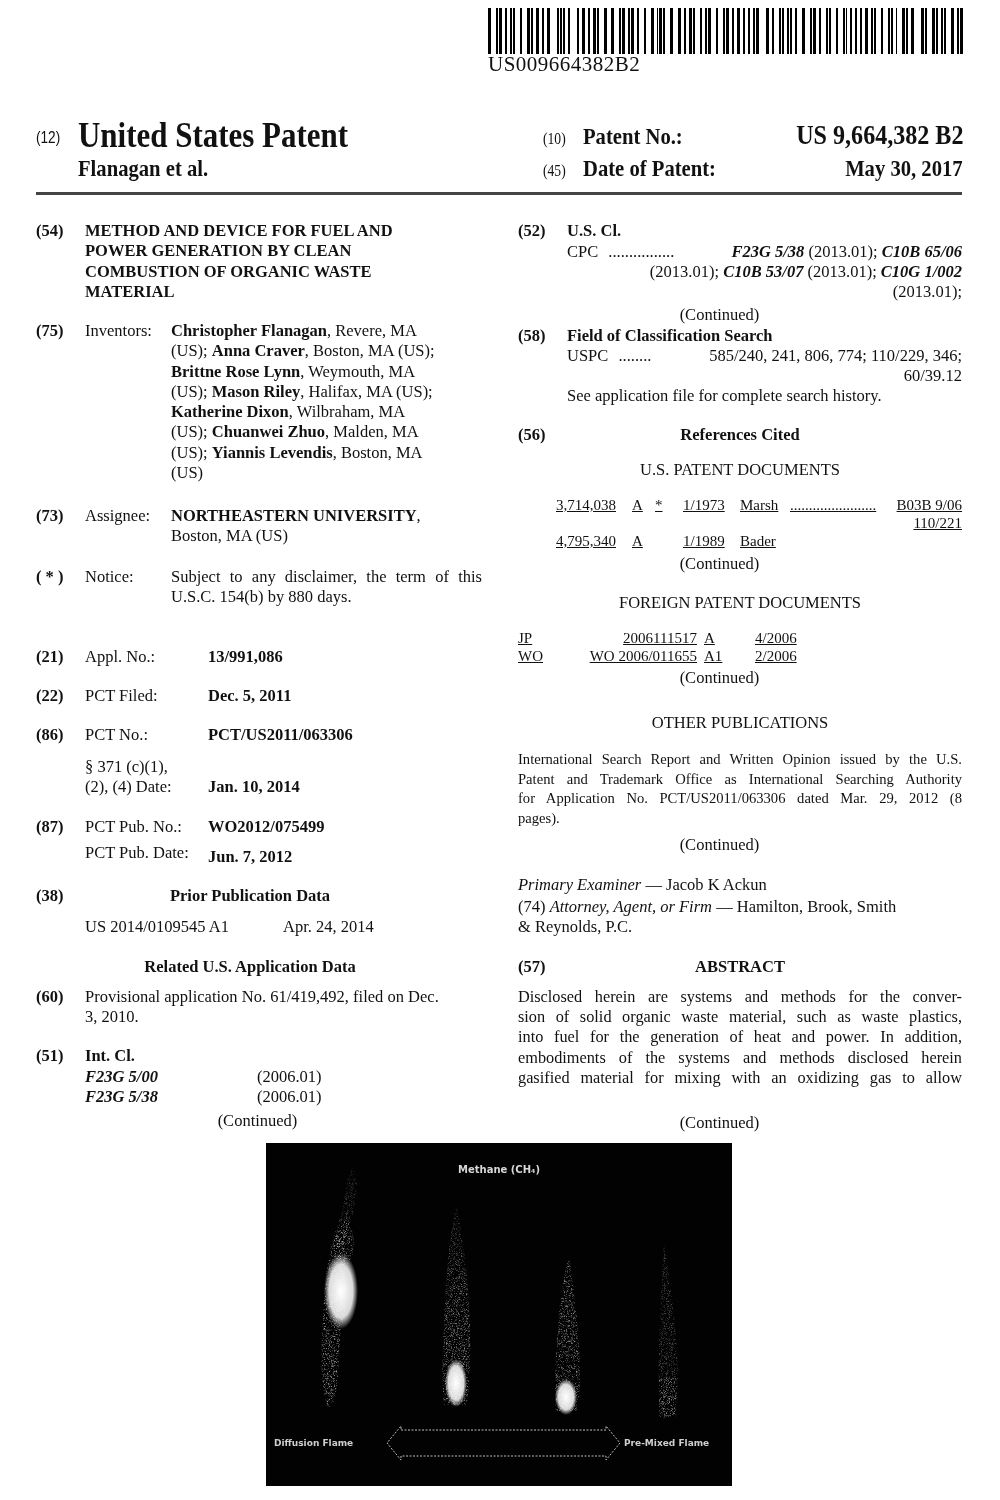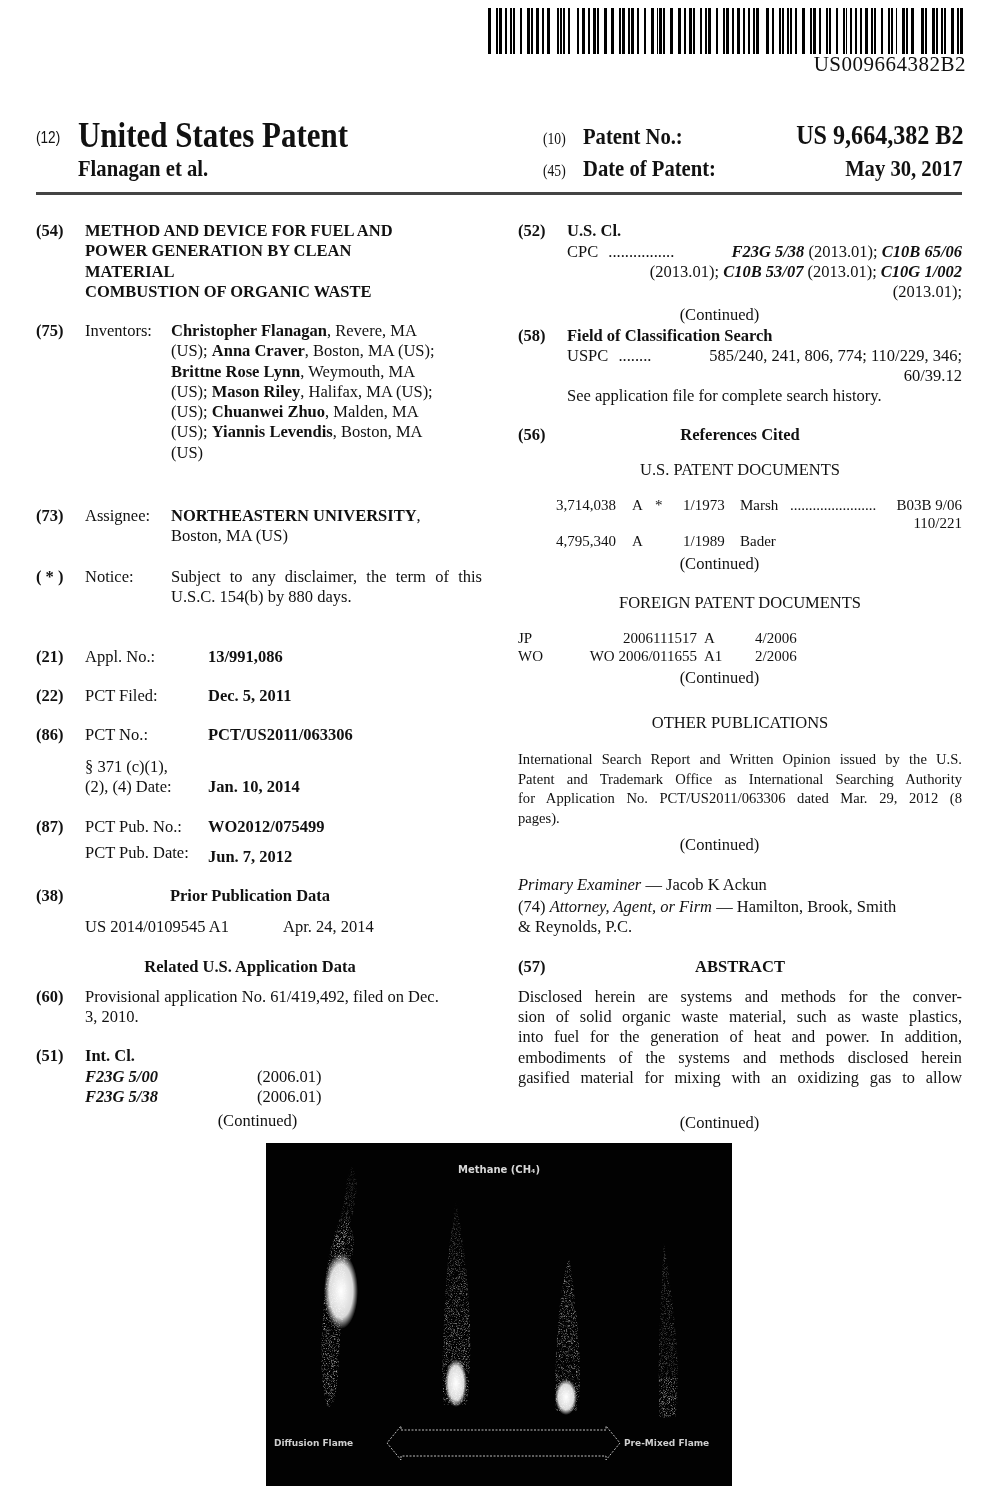--- a/index.html
+++ b/index.html
@@ -4,21 +4,21 @@
 <style>
   * { box-sizing: border-box; margin: 0; padding: 0; }
   html, body { width: 1000px; height: 1500px; background: #ffffff; overflow: hidden; }
   body { position: relative; font-family: "Liberation Serif", "DejaVu Serif", serif; color: #111; }
 
   .abs { position: absolute; }
 
   
   #barcode { left: 488px; top: 8px; width: 478px; height: 46px; display: flex; align-items: stretch; }
   #barcode span { display: block; background: #000; height: 100%; }
-  #barcode-text { left: 488px; top: 52px; width: 478px; text-align: right; font-size: 21px; letter-spacing: 0.5px; }
+  #barcode-text { left: 488px; top: 52px; width: 478px; text-align: left; font-size: 21px; letter-spacing: 0.5px; }
 
   
   .hdr-num { font-size: 17px; font-family: "Liberation Sans", sans-serif; transform: scaleX(0.8); display: inline-block; transform-origin: left; }
   #title-usp { left: 36px; top: 114px; white-space: nowrap; }
   #title-usp .lbl { font-size: 36px; font-weight: bold; display: inline-block; transform: scaleX(0.86); transform-origin: left; letter-spacing: 0px; }
   #title-usp .hdr-num { position: absolute; left: 0; top: 14px; }
   #title-usp .lbl { margin-left: 42px; }
   #authors { left: 78px; top: 155px; font-size: 24px; font-weight: bold; transform: scaleX(0.86); transform-origin: left; white-space: nowrap; }
 
   .hdr-row { left: 543px; white-space: nowrap; font-size: 24px; font-weight: bold; }
@@ -42,21 +42,21 @@
   
   .lc-num { left: 36px; }
   .lc-lbl { left: 85px; }
   .lc-val { left: 171px; }
   .lc-val2 { left: 208px; }
 
   
   .rc-num { left: 518px; }
   .rc-lbl { left: 567px; }
 
-  .ref-row { position: absolute; font-size: 15px; white-space: nowrap; }
+  .ref-row { position: absolute; font-size: 15px; white-space: nowrap; text-decoration: underline; }
 
   
   #figure { left: 266px; top: 1143px; width: 466px; height: 343px; background: #020202; overflow: hidden; }
   #figure svg { display: block; }
   .fig-title { font-family: "DejaVu Sans", sans-serif; font-size: 10px; fill: #d8d8d8; font-weight: bold; }
   .fig-lbl { font-family: "DejaVu Sans", sans-serif; font-size: 9px; fill: #cfcfcf; font-weight: bold; }
 </style>
 </head>
 <body>
 
@@ -231,31 +231,32 @@
   <span class="lbl">Date of Patent:</span>
   <span class="val">May 30, 2017</span>
 </div>
 
 <div id="rule" class="abs"></div>
 
 <div class="abs num lc-num" style="top:221px">(54)</div>
 <div class="abs t bold lc-lbl" style="top:221px; width:380px;">
   <div>METHOD AND DEVICE FOR FUEL AND</div>
   <div>POWER GENERATION BY CLEAN</div>
+  <div>COMBUSTION OF ORGANIC WASTE</div>
   <div>MATERIAL</div>
-  <div>COMBUSTION OF ORGANIC WASTE</div>
 </div>
 
 <div class="abs num lc-num" style="top:321px">(75)</div>
 <div class="abs t lc-lbl" style="top:321px">Inventors:</div>
 <div class="abs t lc-val" style="top:321px; width:320px; white-space:nowrap;">
   <div><b>Christopher Flanagan</b><span>, Revere, MA</span></div>
   <div><span>(US); </span><b>Anna Craver</b><span>, Boston, MA (US);</span></div>
   <div><b>Brittne Rose Lynn</b><span>, Weymouth, MA</span></div>
   <div><span>(US); </span><b>Mason Riley</b><span>, Halifax, MA (US);</span></div>
+  <div><b>Katherine Dixon</b><span>, Wilbraham, MA</span></div>
   <div><span>(US); </span><b>Chuanwei Zhuo</b><span>, Malden, MA</span></div>
   <div><span>(US); </span><b>Yiannis Levendis</b><span>, Boston, MA</span></div>
   <div><span>(US)</span></div>
 </div>
 
 <div class="abs num lc-num" style="top:506px">(73)</div>
 <div class="abs t lc-lbl" style="top:506px">Assignee:</div>
 <div class="abs t lc-val" style="top:506px; white-space:nowrap;">
   <div><b>NORTHEASTERN UNIVERSITY</b><span>,</span></div>
   <div>Boston, MA (US)</div>

